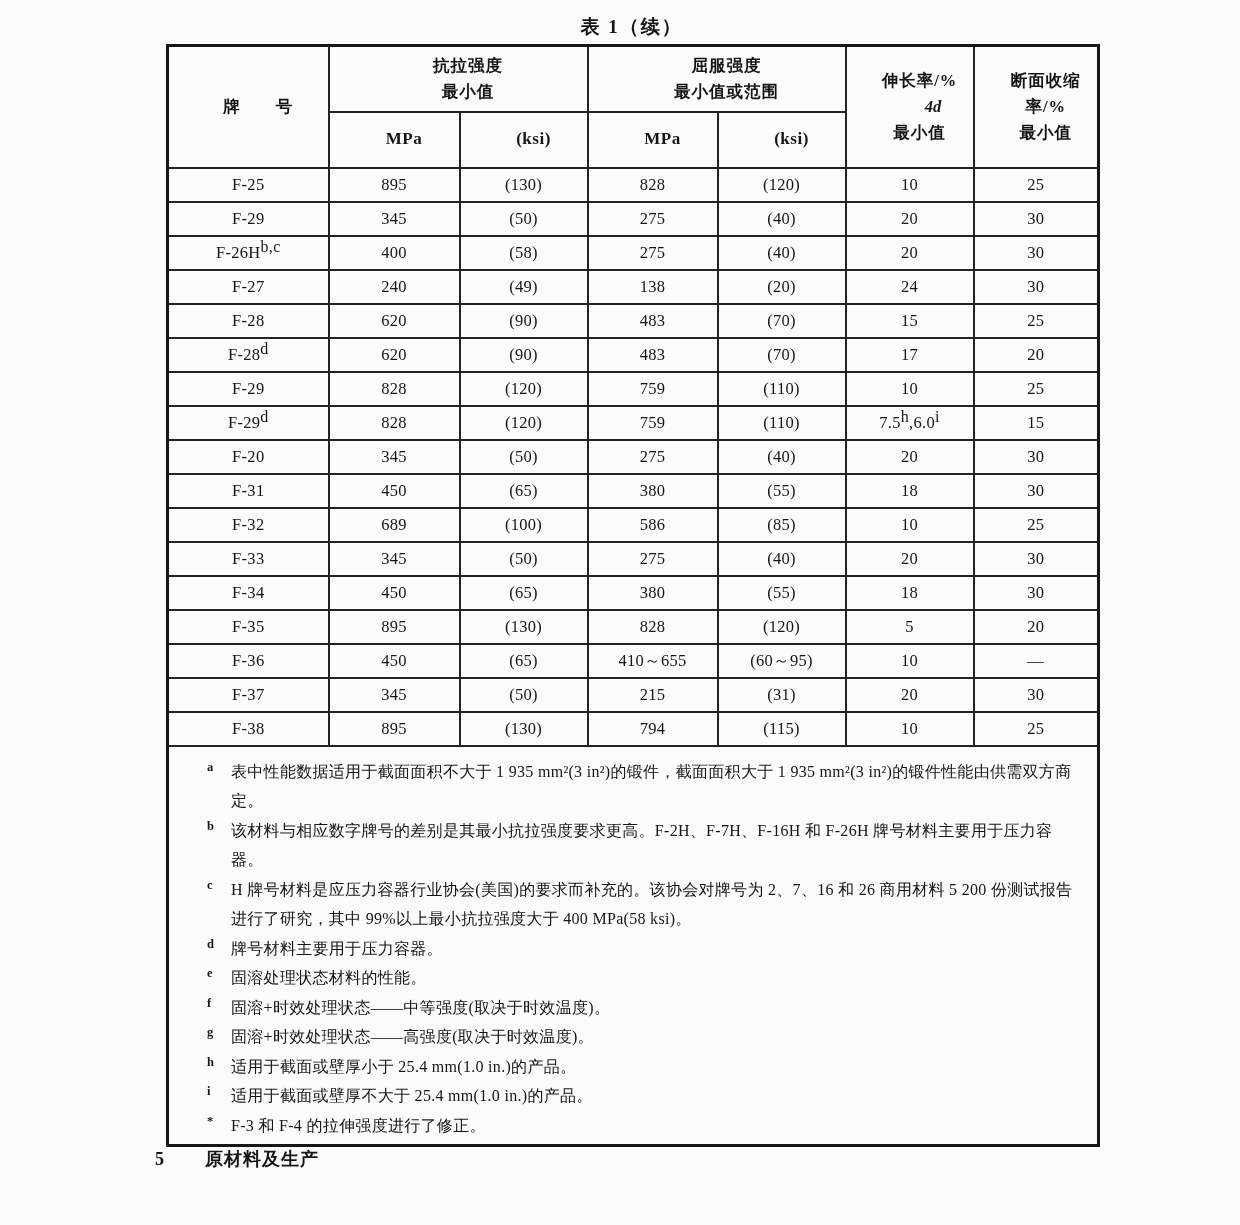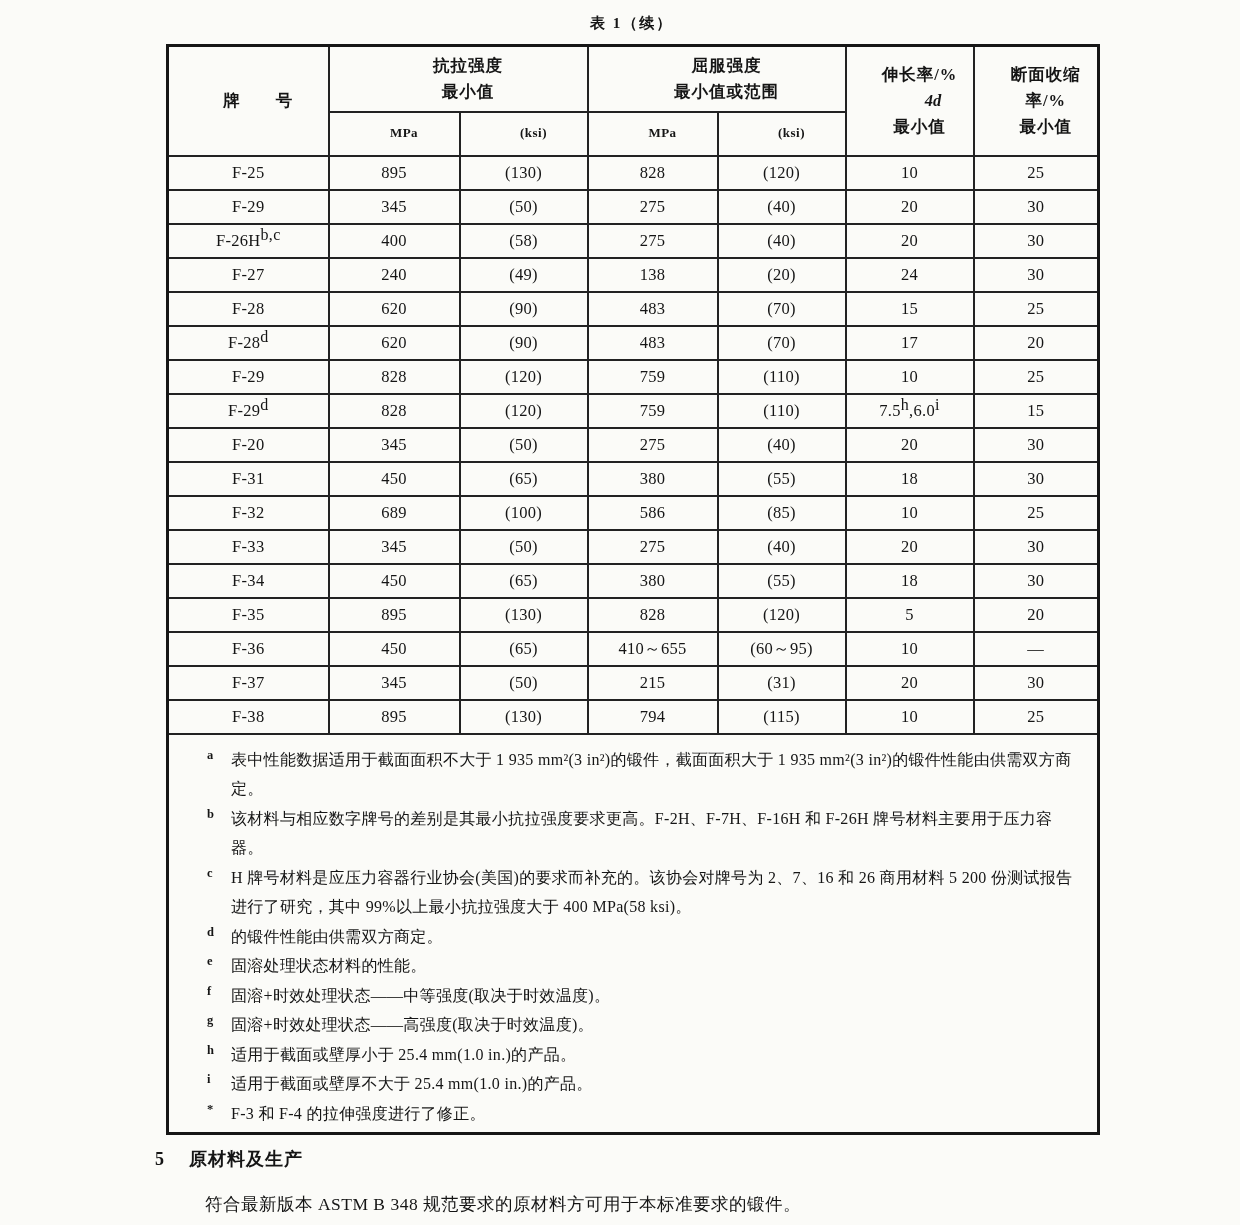--- a/index.html
+++ b/index.html
@@ -10,21 +10,21 @@
     color: #151515;
   }
   .page { position: relative; width: 1240px; height: 1225px; }
 
   
   .table-title {
     position: absolute;
     top: 14px; left: 166px; width: 931px;
     text-align: center;
     font-weight: bold;
-    font-size: 15px;
+    font-size: 19px;
     letter-spacing: 2px;
   }
 
   
   table.spec-table {
     position: absolute;
     top: 44px; left: 166px;
     width: 931px;
     border-collapse: collapse;
     table-layout: fixed;
@@ -36,21 +36,21 @@
     vertical-align: middle;
   }
   thead th {
     font-weight: bold;
     font-size: 16.5px;
     letter-spacing: 1px;
     line-height: 1.55;
     padding-left: 20px;
   }
   tr.header-row-1 > th { height: 66px; }
-  tr.header-row-2 > th { height: 44px; font-size: 13px; letter-spacing: 0.5px; }
+  tr.header-row-2 > th { height: 56px; font-size: 17px; letter-spacing: 0.5px; }
   .em { font-style: italic; letter-spacing: 0; margin-left: 27px; }
   tbody td {
     height: 34px;
     font-size: 16.5px;
     letter-spacing: 0.3px;
     padding: 0;
   }
   tbody td sup, .grade-sup {
     font-size: 16px;
     line-height: 0;
@@ -80,21 +80,21 @@
   }
 
   
   .section-heading {
     position: absolute;
     top: 1147px; left: 155px;
     font-size: 18px;
     font-weight: bold;
     letter-spacing: 1px;
   }
-  .section-heading .sec-title { margin-left: 24px; }
+  .section-heading .sec-title { margin-left: 40px; }
   .section-body {
     position: absolute;
     top: 1192px; left: 205px;
     font-size: 17.5px;
     letter-spacing: 0.5px;
   }
 </style>
 </head>
 <body>
 
@@ -295,32 +295,31 @@
           <td>25</td>
         </tr>
       </tbody>
     <tfoot>
       <tr>
         <td colspan="7" class="footnotes-cell">
           <div id="footnotes">
               <div class="footnote"><span class="fn-marker">a</span><span class="fn-text">表中性能数据适用于截面面积不大于 1 935 mm²(3 in²)的锻件，截面面积大于 1 935 mm²(3 in²)的锻件性能由供需双方商定。</span></div>
               <div class="footnote"><span class="fn-marker">b</span><span class="fn-text">该材料与相应数字牌号的差别是其最小抗拉强度要求更高。F-2H、F-7H、F-16H 和 F-26H 牌号材料主要用于压力容器。</span></div>
               <div class="footnote"><span class="fn-marker">c</span><span class="fn-text">H 牌号材料是应压力容器行业协会(美国)的要求而补充的。该协会对牌号为 2、7、16 和 26 商用材料 5 200 份测试报告进行了研究，其中 99%以上最小抗拉强度大于 400 MPa(58 ksi)。</span></div>
-              <div class="footnote"><span class="fn-marker">d</span><span class="fn-text">的锻件性能由供需双方商定。</span></div>
+              <div class="footnote"><span class="fn-marker">d</span><span class="fn-text">牌号材料主要用于压力容器。</span></div>
               <div class="footnote"><span class="fn-marker">e</span><span class="fn-text">固溶处理状态材料的性能。</span></div>
               <div class="footnote"><span class="fn-marker">f</span><span class="fn-text">固溶+时效处理状态——中等强度(取决于时效温度)。</span></div>
               <div class="footnote"><span class="fn-marker">g</span><span class="fn-text">固溶+时效处理状态——高强度(取决于时效温度)。</span></div>
               <div class="footnote"><span class="fn-marker">h</span><span class="fn-text">适用于截面或壁厚小于 25.4 mm(1.0 in.)的产品。</span></div>
               <div class="footnote"><span class="fn-marker">i</span><span class="fn-text">适用于截面或壁厚不大于 25.4 mm(1.0 in.)的产品。</span></div>
               <div class="footnote"><span class="fn-marker">*</span><span class="fn-text">F-3 和 F-4 的拉伸强度进行了修正。</span></div>
             </div>
         </td>
       </tr>
     </tfoot>
   </table>
 
   <div class="section-heading">
     <span class="sec-num">5</span><span class="sec-title">原材料及生产</span>
   </div>
 
-  <p class="section-body">符合最新版本 ASTM B 348 规范要求的原材料方可用于本标准要求的锻件。</p>
 
 </div>
 
 </body></html>

